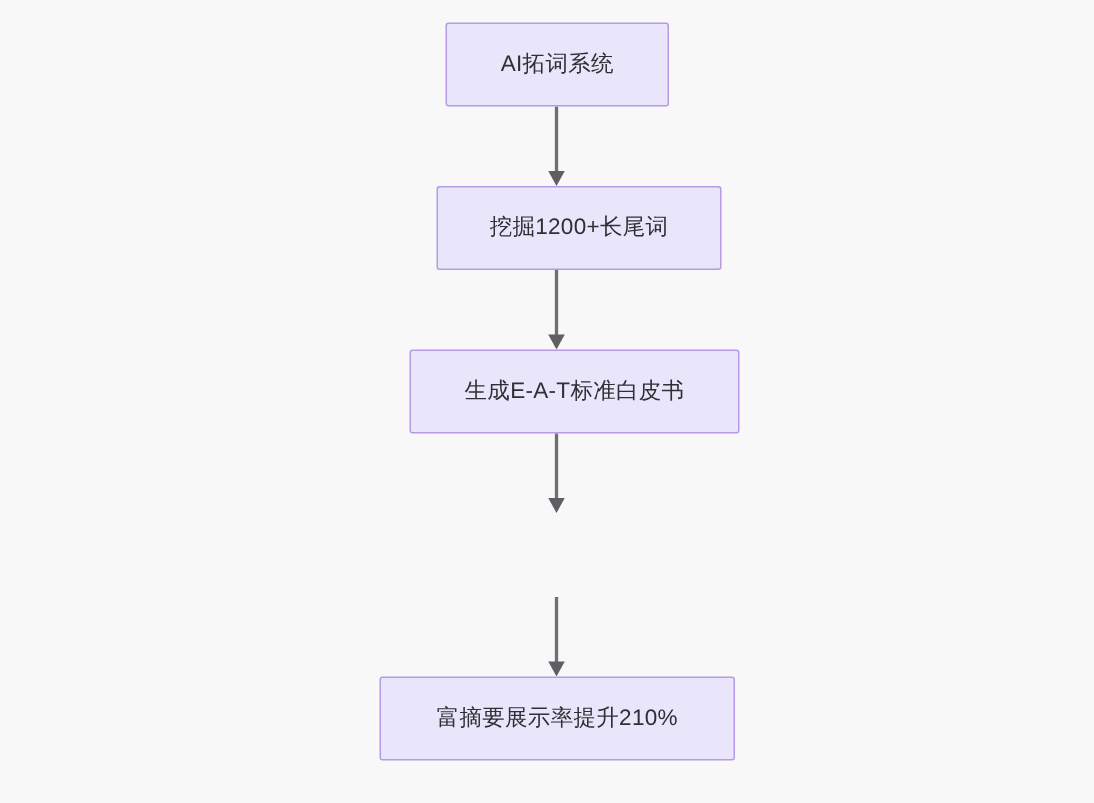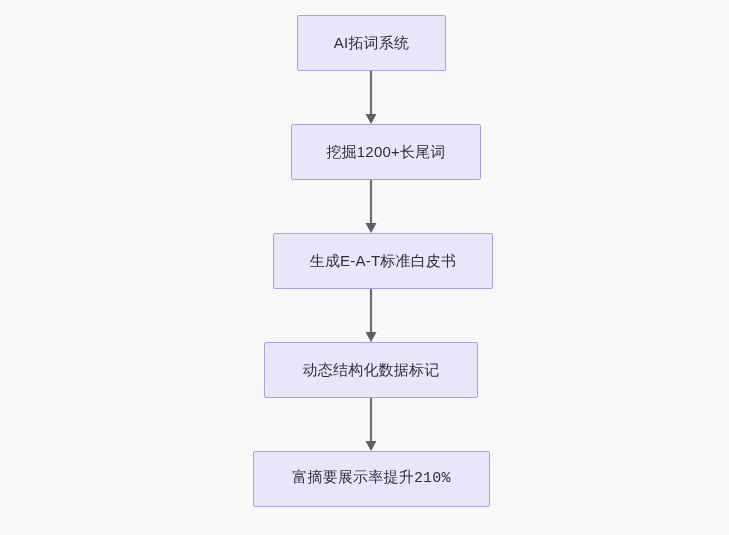--- a/index.html
+++ b/index.html
@@ -84,21 +84,18 @@
   </div>
 
   <div class="node" style="left:276px; top:124px; width:190px; height:56px;margin-left:15px;">
     <span class="node-label">挖掘1200+长尾词</span>
   </div>
 
   <div class="node" style="left:261px; top:233px; width:220px; height:56px;margin-left:12px;">
     <span class="node-label">生成E-A-T标准白皮书</span>
   </div>
 
-  <div class="node" style="left:264px; top:342px; width:214px; height:56px;">
-    <span class="node-label">动态结构化数据标记</span>
-  </div>
 
-  <div class="node" style="left:253px; top:451px; width:237px; height:56px;font-family:Liberation Mono, monospace;">
+  <div class="node" style="left:253px; top:451px; width:237px; height:56px;">
     <span class="node-label">富摘要展示率提升210%</span>
   </div>
 
 </div>
 
 </body></html>

